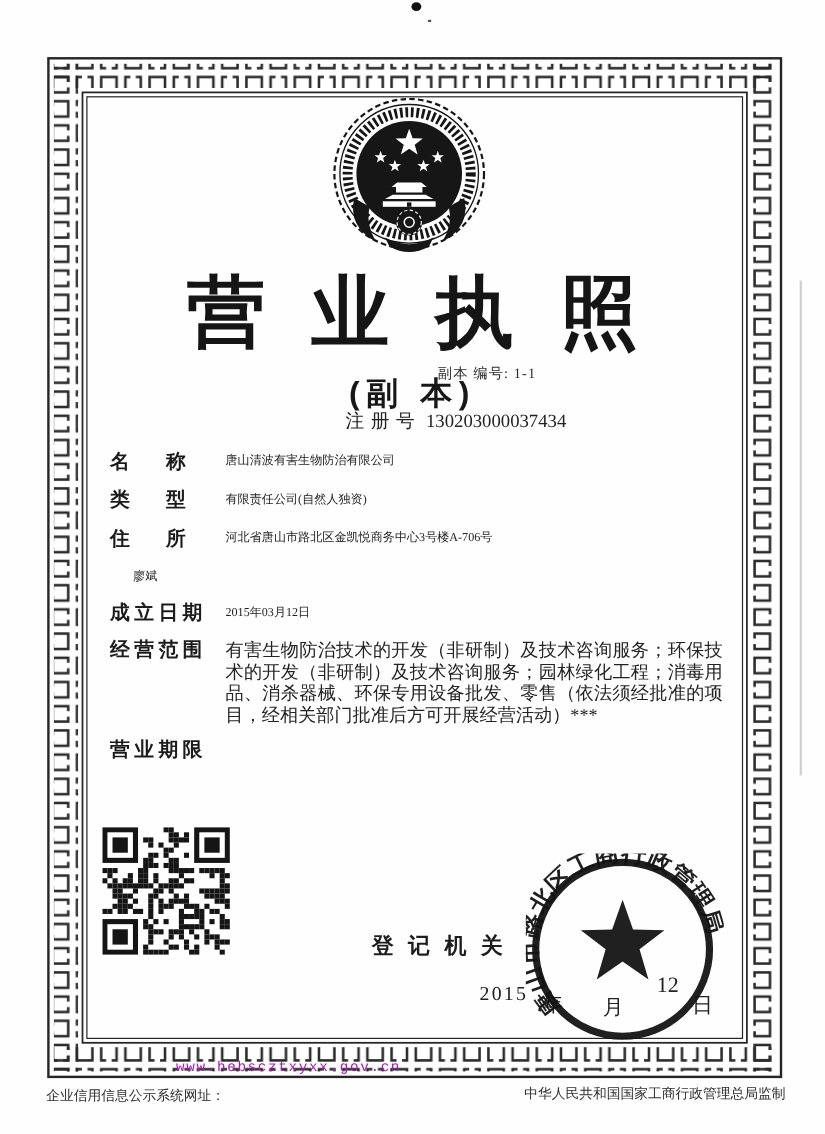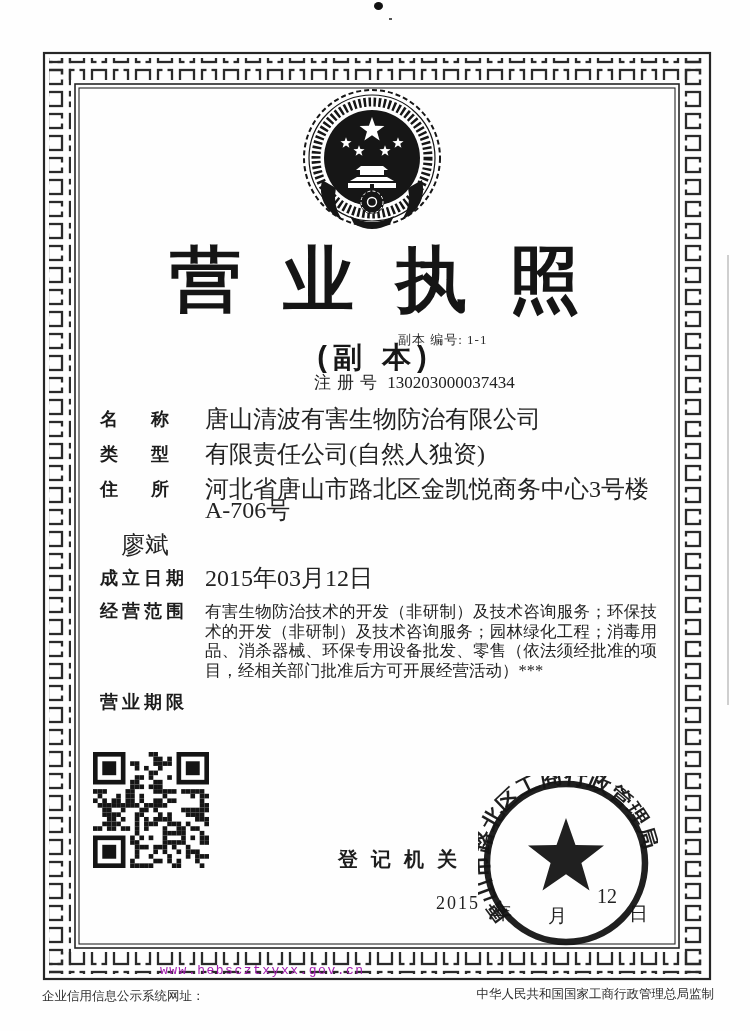--- a/index.html
+++ b/index.html
@@ -8,21 +8,21 @@
     background:#fefefe;overflow:hidden;
     font-family:"Liberation Serif","DejaVu Serif",serif;
     color:#1f1f1f;
   }
   .abs{position:absolute;}
   svg{display:block;}
 
   
   .title{
     left:0;right:0;top:248px;text-align:center;
-    font-family:Liberation Mono, monospace;
+    font-family:Liberation Sans, sans-serif;
     font-weight:900;font-size:71px;letter-spacing:42px;text-indent:42px;
     color:#151515;z-index:6;line-height:1.05;
   }
   .copy-note{
     left:398px;top:331px;font-size:13px;color:#2b2b2b;z-index:4;letter-spacing:1px;
   }
   .subtitle{
     left:0;right:0;top:338px;text-align:center;z-index:5;
     font-family:"Liberation Sans","DejaVu Sans",sans-serif;
     font-weight:800;font-size:29px;letter-spacing:6px;color:#171717;
@@ -35,21 +35,21 @@
   .f-row{display:flex;align-items:flex-start;margin-bottom:12px;}
   .f-row.r0,.f-row.r1,.f-row.r2{margin-bottom:14px;}
   .f-label{
     flex:0 0 84px;width:84px;
     font-family:"Liberation Sans","DejaVu Sans",sans-serif;
     font-weight:600;font-size:18px;color:#1c1c1c;
     text-align:justify;text-align-last:justify;line-height:21px;
   }
   .f-label.short{flex:0 0 69px;width:69px;margin-right:15px;}
   .f-value{
-    margin-left:21px;font-size:24px;color:#232323;line-height:21px;min-height:21px;
+    margin-left:21px;font-size:11px;color:#232323;line-height:21px;min-height:21px;
   }
   .f-row.scope .f-value{
     font-size:16.5px;line-height:19.5px;width:452px;text-align:justify;margin-top:1px;
   }
 
   
   .issuer{
     left:338px;top:846px;z-index:3;
     font-family:"Liberation Sans","DejaVu Sans",sans-serif;
     font-weight:600;font-size:20px;letter-spacing:13px;color:#1d1d1d;

